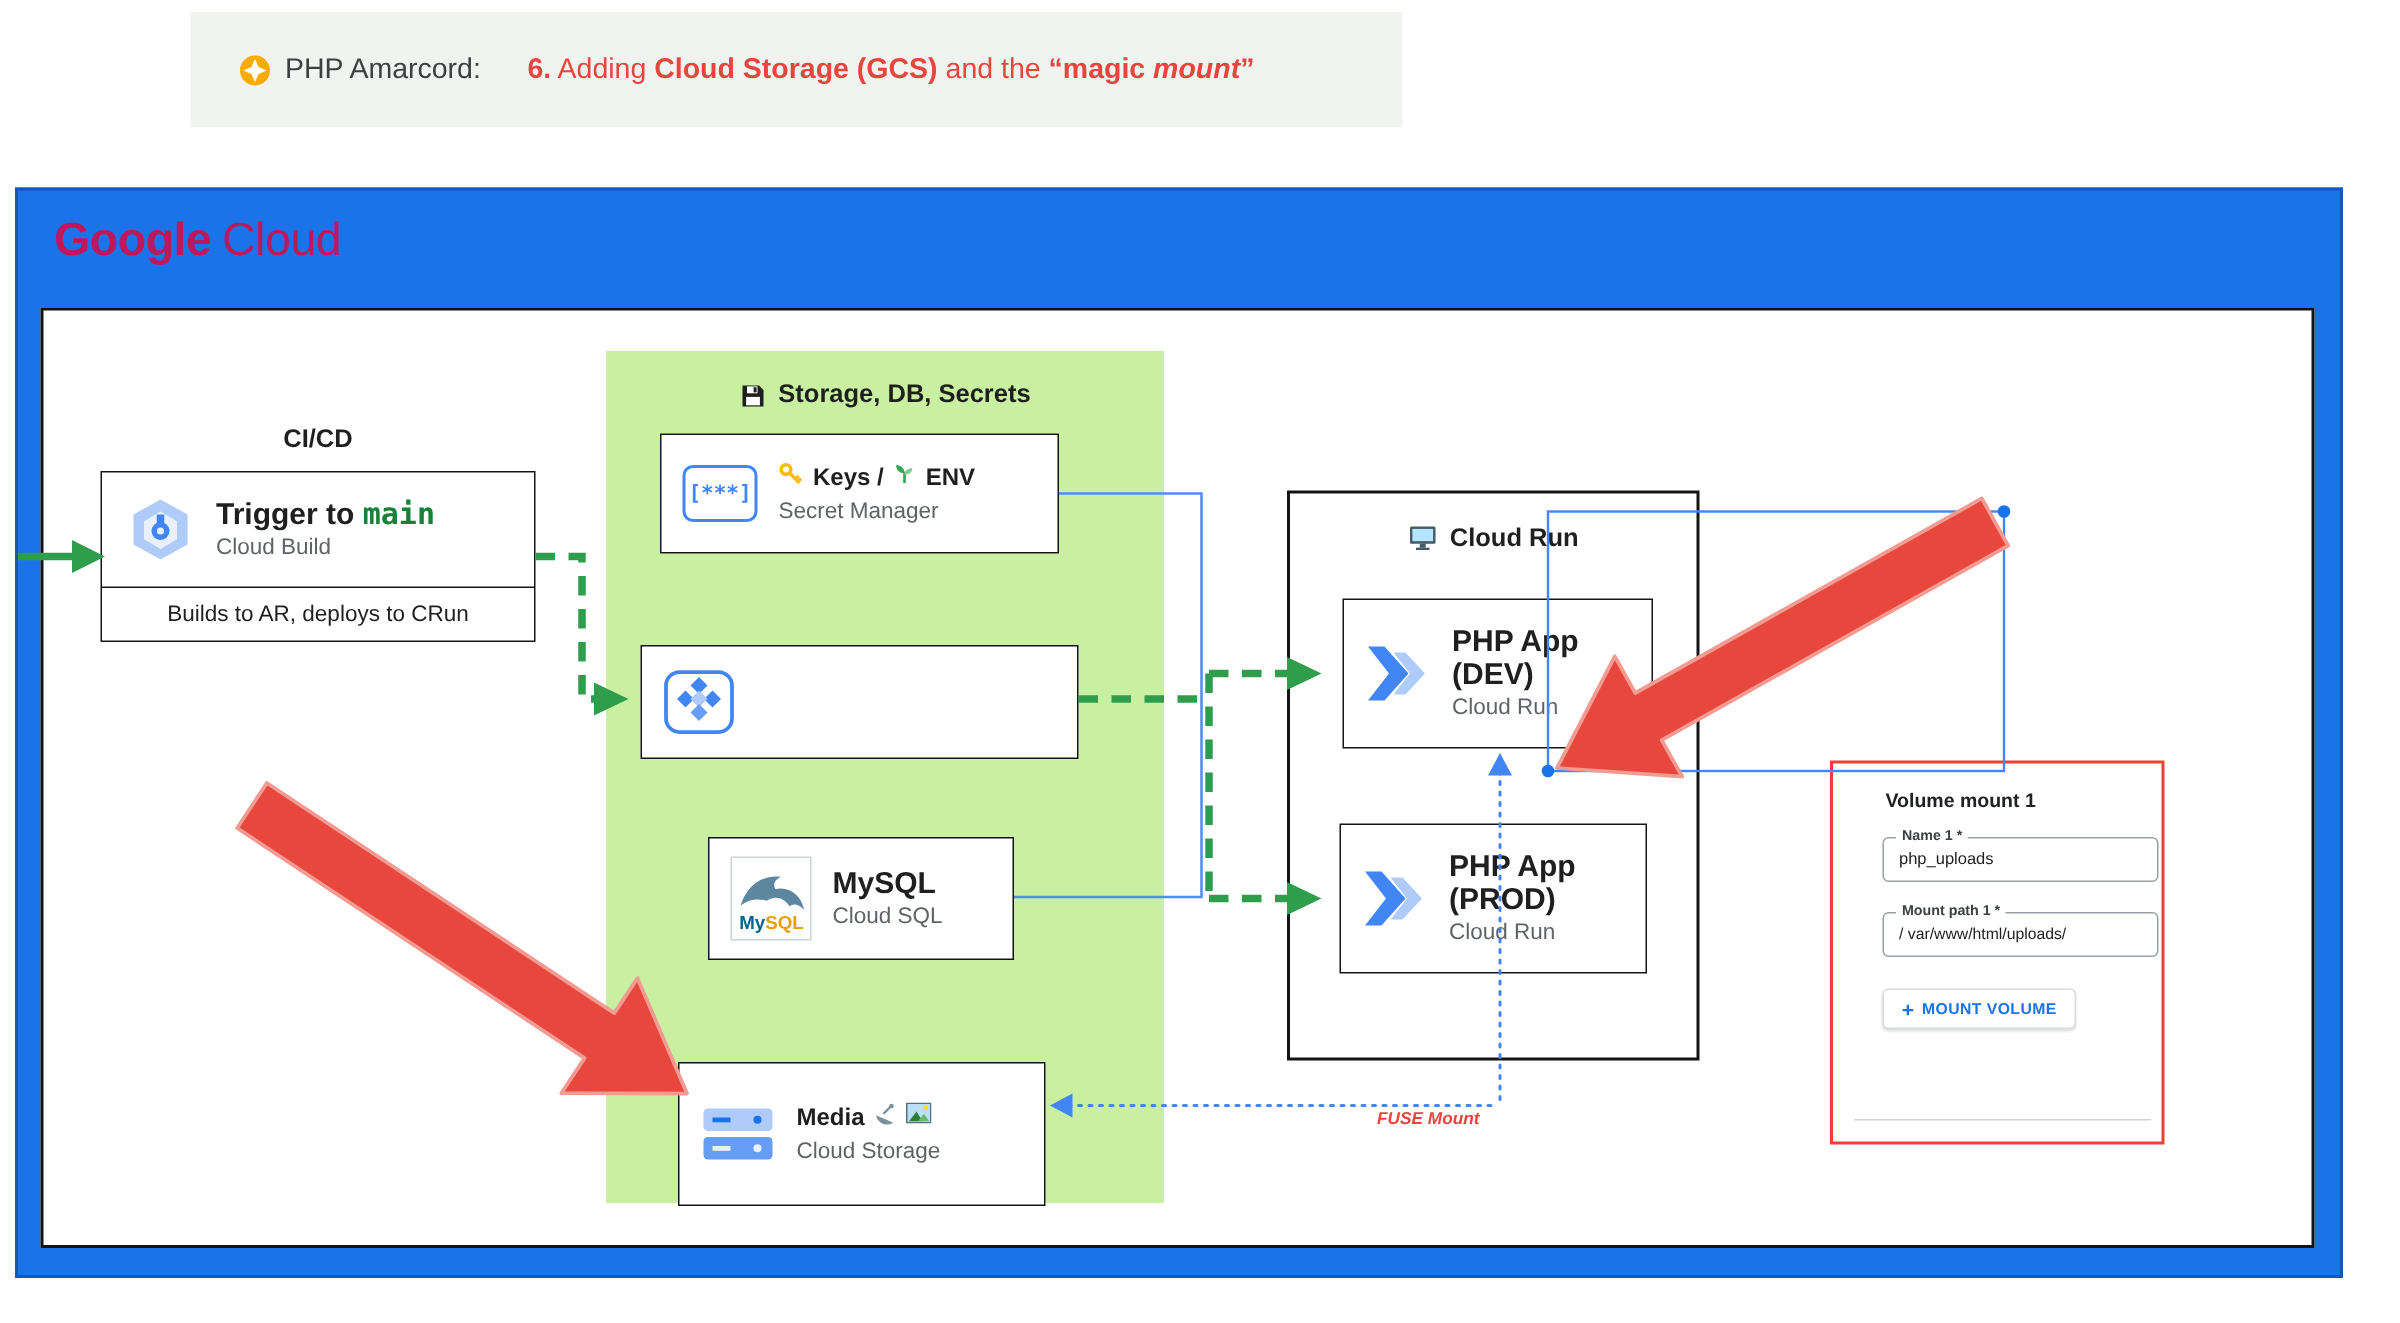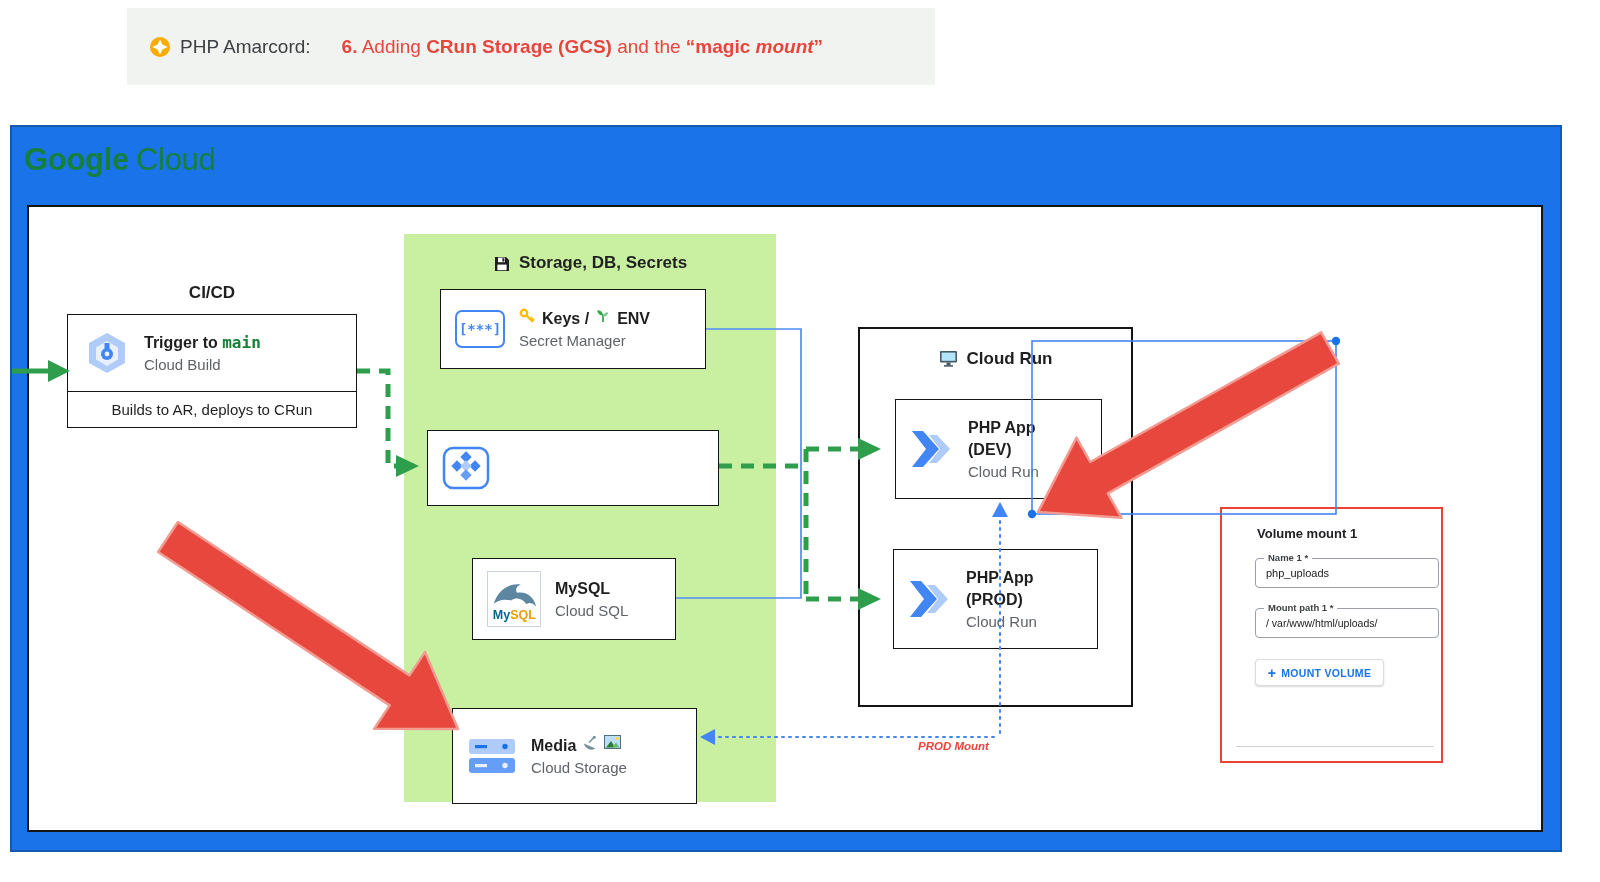--- a/index.html
+++ b/index.html
@@ -1,34 +1,34 @@
 <!DOCTYPE html>
 <html><head>
 <meta charset="utf-8">
 <style>
   *{margin:0;padding:0;box-sizing:border-box}
   html,body{width:1600px;height:882px}
   body{position:relative;background:#fff;font-family:"Liberation Sans","DejaVu Sans",sans-serif;color:#1f1f1f;overflow:hidden}
 
   
-  #banner{position:absolute;left:127px;top:8px;width:808px;height:77px;background:#f1f3f1;display:flex;align-items:center;padding-left:22px;gap:9px}
+  #banner{position:absolute;left:127px;top:8px;width:808px;height:77px;background:#f1f3f1;display:flex;align-items:center;padding-left:32px;gap:9px}
   #banner-app{font-size:19px;color:#3c4043}
   #banner-heading{font-size:19px;color:#e8453c;margin-left:22px;white-space:pre-wrap}
   #banner-heading b{font-weight:bold}
   #banner-heading .it{font-style:italic}
 
   
   #frame{position:absolute;left:10px;top:125px;width:1552px;height:727px;background:#1a73e8;border:2px solid #1558b0}
-  #logo{position:absolute;left:24px;top:142px;color:#15803d;font-size:31px;letter-spacing:-0.3px;z-index:2}
+  #logo{position:absolute;left:36px;top:142px;color:#be185d;font-size:31px;letter-spacing:-0.3px;z-index:2}
   #logo .g{font-weight:bold}
   #logo .c{font-weight:normal;margin-left:7px}
   #canvas{position:absolute;left:27px;top:205px;width:1516px;height:627px;background:#fff;border:2px solid #141414;z-index:1}
 
   
-  .b16{font-size:16px;font-weight:bold;line-height:22px}
+  .b16{font-size:20px;font-weight:bold;line-height:22px}
   .service{font-size:15px;color:#5f6368;line-height:21px}
   .icon-row{display:flex;gap:6px;font-size:16px;font-weight:bold;line-height:22px}
 
   
   #cicd-title{position:absolute;left:67px;top:283px;width:290px;text-align:center;font-weight:bold;font-size:17px;z-index:3}
   #cicd-box{position:absolute;left:67px;top:314px;width:290px;height:114px;background:#fff;border:1.5px solid #141414;z-index:3}
   #cicd-main{display:flex;align-items:center;gap:14px;height:76px;padding-left:16px}
   #cicd-note{border-top:1.5px solid #141414;height:36px;display:flex;align-items:center;justify-content:center;font-size:15px}
   .branch{font-family:"DejaVu Sans Mono","Liberation Mono",monospace;color:#188038;font-weight:bold}
 
@@ -70,21 +70,21 @@
 </style>
 </head>
 <body>
 
 <div id="banner">
   <svg width="22" height="22" viewBox="0 0 22 22">
     <circle cx="11" cy="11" r="10" fill="#f9ab00"></circle>
     <path d="M11 3.2 L13.4 8.6 L18.8 11 L13.4 13.4 L11 18.8 L8.6 13.4 L3.2 11 L8.6 8.6 Z" fill="#fff"></path>
   </svg>
   <span id="banner-app">PHP Amarcord:</span>
-  <span id="banner-heading"><b>6.</b><span> Adding </span><b>CRun Storage (GCS)</b><span> and the </span><b>“magic </b><b class="it">mount</b><b>”</b></span>
+  <span id="banner-heading"><b>6.</b><span> Adding </span><b>Cloud Storage (GCS)</b><span> and the </span><b>“magic </b><b class="it">mount</b><b>”</b></span>
 </div>
 
 <div id="frame"></div>
 <div id="logo">
   <span class="g">Google</span><span class="c">Cloud</span>
 </div>
 <div id="canvas"></div>
 
 <div id="cicd-title">CI/CD</div>
 <div id="cicd-box">
@@ -234,21 +234,21 @@
     <span class="vlabel">Mount path 1 *</span>
     <span class="vvalue small">/ var/www/html/uploads/</span>
   </div>
   <button id="mount-btn">
     <span class="plus">+</span>
     <span>MOUNT VOLUME</span>
   </button>
   <div id="volume-divider"></div>
 </div>
 
-<div id="fuse-label">PROD Mount</div>
+<div id="fuse-label">FUSE Mount</div>
 
 <svg id="overlay" width="1600" height="882" viewBox="0 0 1600 882">
 
   <g>
     <rect x="1032" y="341" width="304" height="173" fill="none" stroke="#4285f4" stroke-width="1.6"></rect>
     <circle cx="1336" cy="341" r="4.2" fill="#1a73e8"></circle>
     <circle cx="1032" cy="514" r="4.2" fill="#1a73e8"></circle>
   </g>
 
   <polyline points="706,329 801,329 801,598 676,598" fill="none" stroke="#4f8df7" stroke-width="1.7"></polyline>

